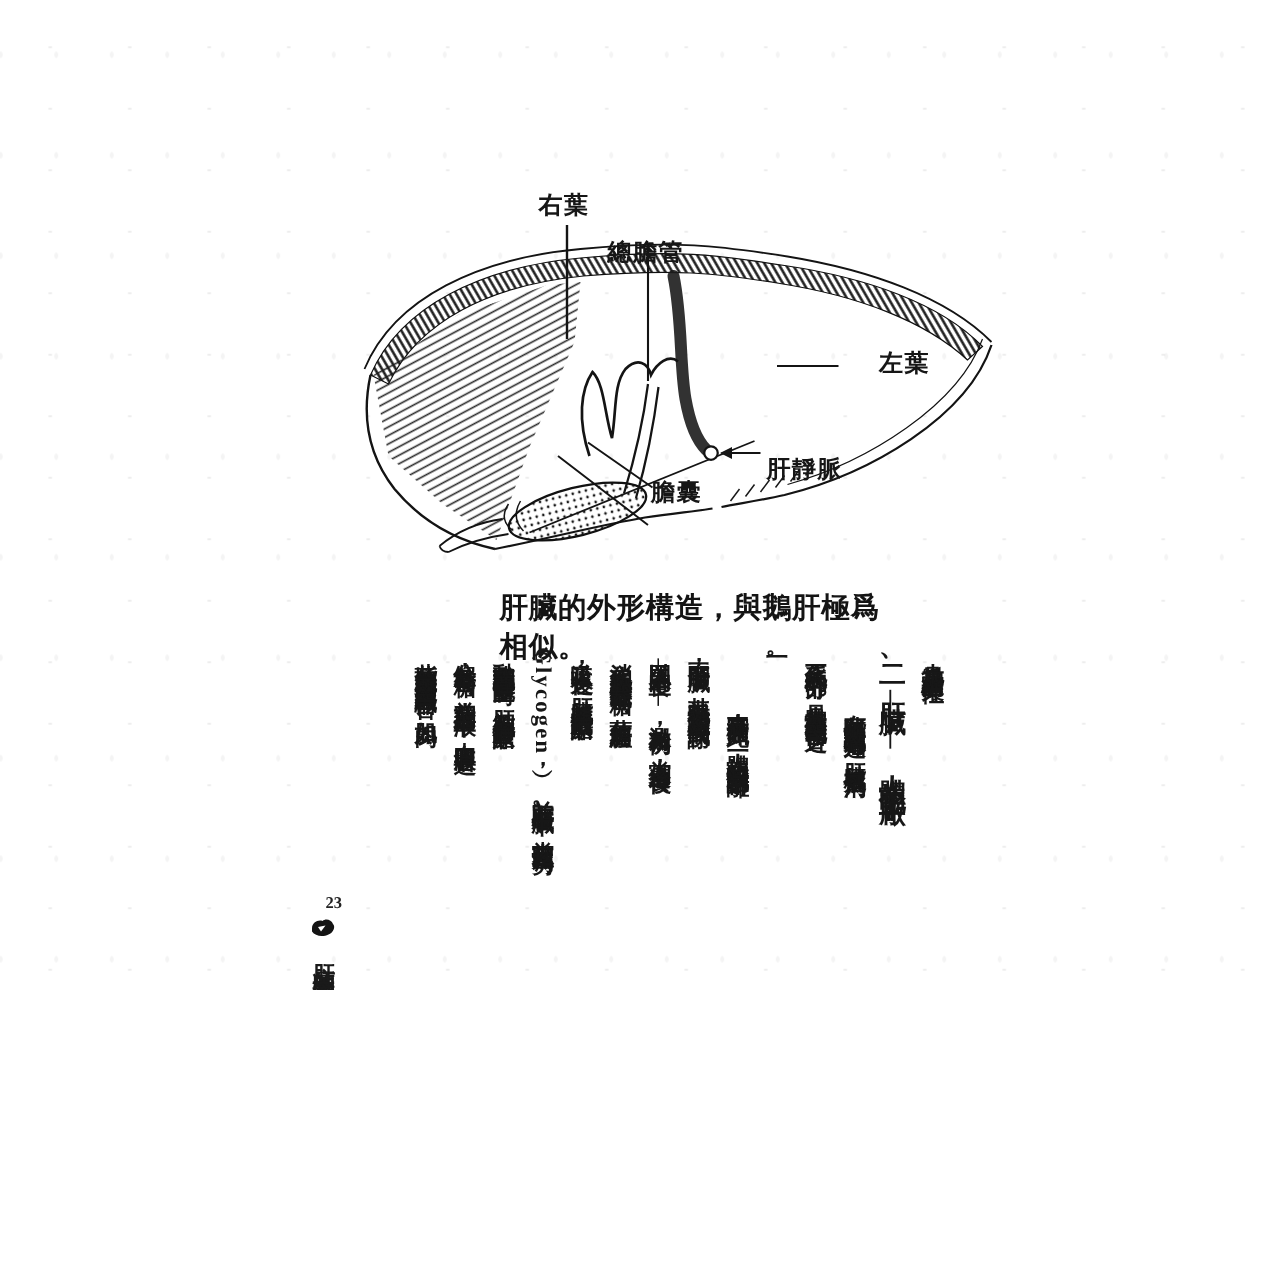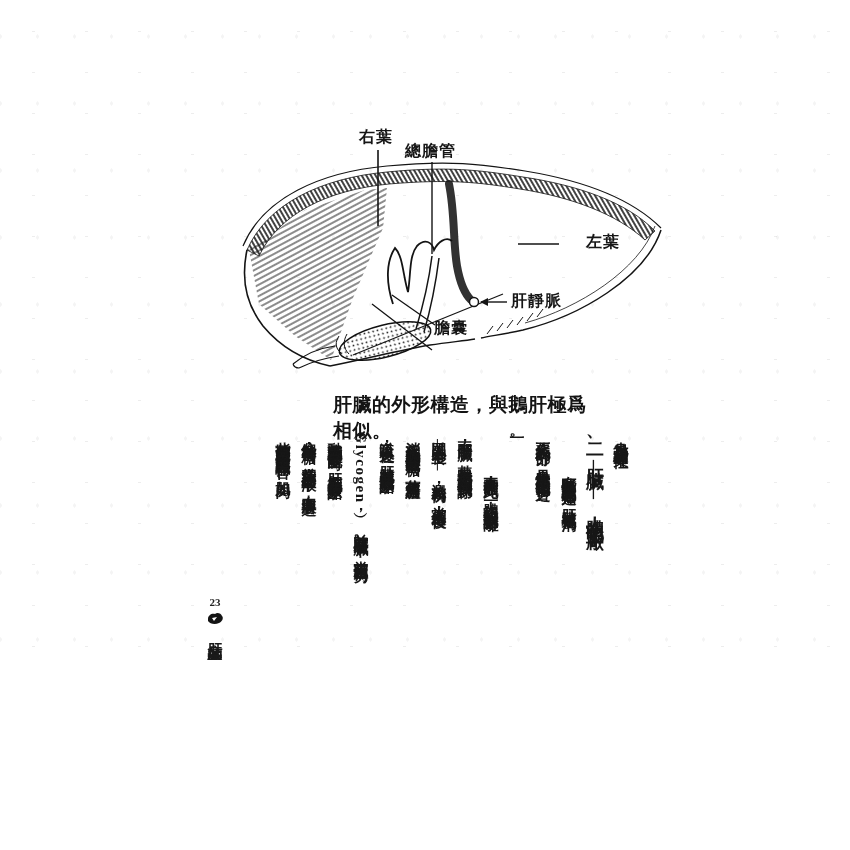--- a/index.html
+++ b/index.html
@@ -18,44 +18,44 @@
   }
   
   .diagram-svg{position:absolute;left:235px;top:98px;width:440px;height:300px;}
   .dlabel{
     position:absolute;
     font-size:16px;font-weight:bold;letter-spacing:1px;
     color:#161616;white-space:nowrap;
     font-family:"Liberation Serif", serif;
   }
   .lbl-right-lobe{left:359px;top:127px;}
-  .lbl-bile-duct{left:405px;top:141px;}
+  .lbl-bile-duct{left:405px;top:158px;}
   .lbl-left-lobe{left:586px;top:232px;}
-  .lbl-hepatic-vein{left:511px;top:291px;}
+  .lbl-hepatic-vein{left:511px;top:303px;}
   .lbl-gallbladder{left:434px;top:318px;font-family:Liberation Mono, monospace;}
   
   .caption{
     position:absolute;left:333px;top:392px;width:260px;
     font-size:19px;font-weight:bold;letter-spacing:0.5px;color:#141414;
   }
   
   .vtext{
     position:absolute;left:258px;top:430px;
     width:376px;height:338px;
     writing-mode:vertical-rl;
     text-orientation:mixed;
     font-size:15px;line-height:26px;letter-spacing:1.5px;
     font-weight:600;color:#171717;
   }
   .col{margin:0;padding:0;}
   .col-indent{text-indent:34px;}
   .col-heading{font-size:18px;font-weight:bold;letter-spacing:3px;}
   
   .margin-note{position:absolute;left:202px;top:596px;width:34px;}
-  .pageno{font-size:11px;font-weight:bold;color:#222;text-align:center;width:26px;}
+  .pageno{font-size:11px;font-weight:bold;color:#222;text-align:right;width:26px;}
   .ornament{display:block;margin:4px 4px 6px 4px;}
   .running-title{
     writing-mode:vertical-rl;text-orientation:mixed;
     height:130px;margin-left:3px;
     font-size:15px;font-weight:600;letter-spacing:2px;color:#1a1a1a;
   }
 </style>
 </head>
 <body>
 

